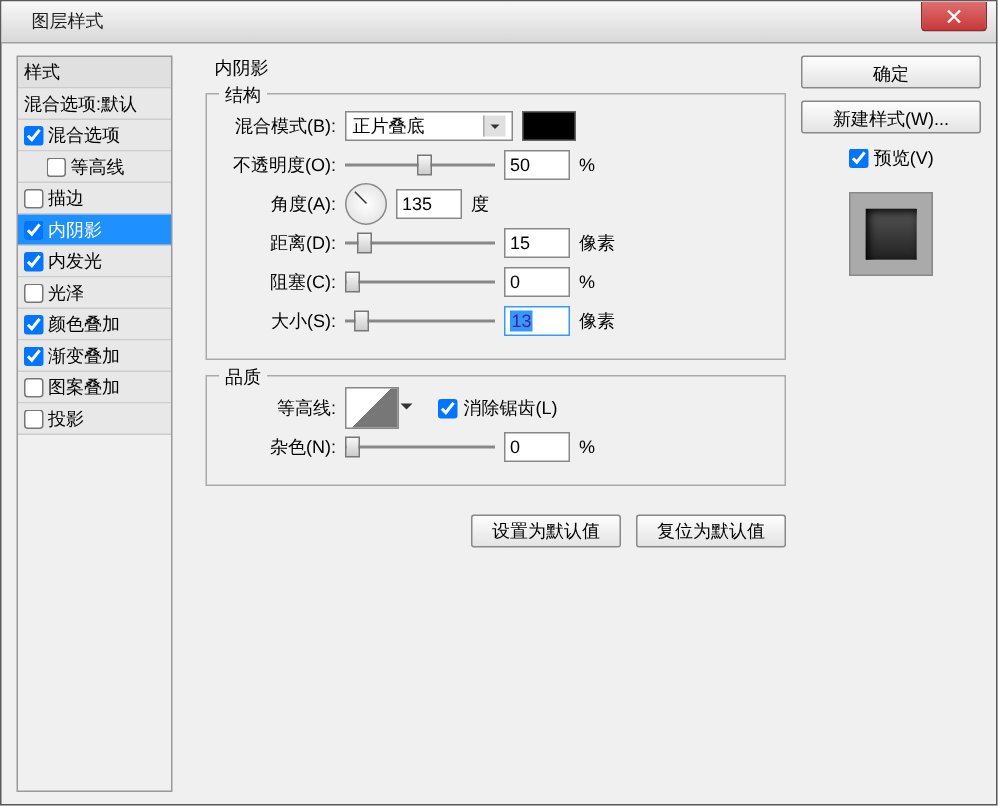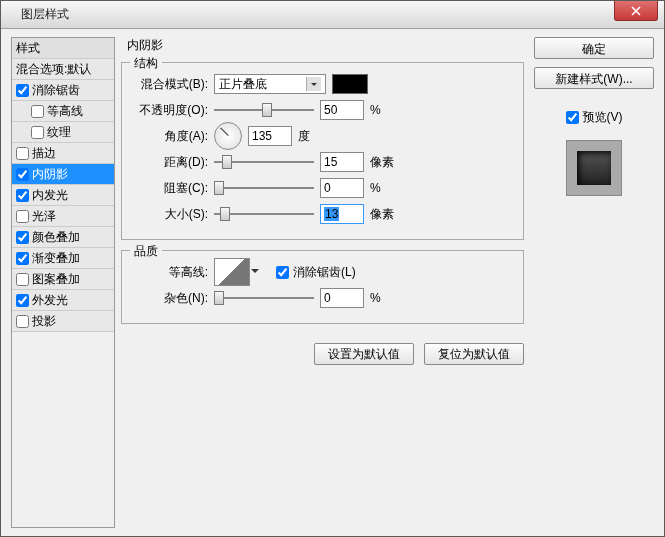--- a/index.html
+++ b/index.html
@@ -1,21 +1,21 @@
 <!DOCTYPE html>
 <html><head>
 <meta charset="utf-8">
 <style>
 *{box-sizing:border-box;margin:0;padding:0;font-family:"Microsoft YaHei","SimSun",sans-serif;font-size:12px}
 body{background:#e8e8e8}
 .window{width:665px;height:537px;background:#f0f0f0;border:1px solid #5a5a5a;position:relative}
 .titlebar{height:28px;background:linear-gradient(#f8f8f8,#d8d8d8);border-bottom:1px solid #a0a0a0;display:flex;align-items:center;padding:0 16px;position:relative}
 .titlebar-text{color:#222;padding-left:4px}
 .closebtn{position:absolute;right:6px;top:0;width:44px;height:20px;background:linear-gradient(#e07070,#c83838);border:1px solid #8a2a2a;border-top:none;border-radius:0 0 3px 3px;display:flex;align-items:center;justify-content:center;color:#fff;font-weight:bold;cursor:pointer}
-.content{display:flex;padding:8px 10px;height:calc(100% - 28px);gap:6px}
+.content{display:flex;padding:8px 10px;height:calc(100% - 28px);gap:22px}
 .sidebar{width:104px;border:1px solid #999;background:#f0f0f0}
 .sidebar-item{height:21px;display:flex;align-items:center;padding:0 4px;border-bottom:1px solid #ccc;gap:3px;cursor:pointer;background:#e8e8e8}
 .sidebar-item.header{background:#e0e0e0;font-weight:normal}
 .sidebar-item.selected{background:#1e90ff;color:#fff}
 .sidebar-item input[type=checkbox]{width:13px;height:13px}
 .sidebar-item .indent{width:12px}
 .main{flex:1;display:flex;gap:10px}
 .panel{flex:1}
 .group{border:1px solid #aaa;padding:8px 10px 12px;margin-bottom:10px;position:relative}
 .group-title{position:absolute;top:-8px;left:8px;background:#f0f0f0;padding:0 4px}
@@ -24,31 +24,31 @@
 .row-label{width:76px;text-align:right}
 .select{width:112px;height:20px;border:1px solid #888;background:#fff;padding:0 4px;display:flex;align-items:center;position:relative}
 .select::after{content:"";position:absolute;right:4px;top:2px;bottom:2px;width:14px;background:#e0e0e0;border-left:1px solid #aaa}
 .select::before{content:"";position:absolute;right:8px;top:8px;border:3px solid transparent;border-top-color:#333;z-index:1}
 .swatch{width:36px;height:20px;background:#000;border:1px solid #666}
 .slider{width:100px;height:16px;position:relative;display:flex;align-items:center}
 .slider-track{height:2px;background:#888;width:100%;position:relative}
 .slider-thumb{position:absolute;width:10px;height:14px;background:linear-gradient(#f8f8f8,#ccc);border:1px solid #777;top:-6px}
 .numfield{width:44px;height:20px;border:1px solid #888;background:#fff;padding:0 3px;display:flex;align-items:center}
 .numfield.focused{border:1px solid #3399ff}
-.numfield.focused span{background:#3399ff;color:#000000;padding:0 1px}
+.numfield.focused span{background:#3399ff;color:#4c1d95;padding:0 1px}
 .unit{width:30px}
 .dial{width:28px;height:28px;border:1px solid #888;border-radius:50%;background:radial-gradient(#fff,#ddd);position:relative}
 .dial-hand{position:absolute;width:11px;height:1px;background:#333;top:50%;left:50%;transform-origin:0 0;transform:rotate(-135deg)}
 .chk{display:flex;align-items:center;gap:4px}
 .contour{width:36px;height:28px;border:1px solid #888;background:linear-gradient(135deg,#fff 0%,#fff 49%,#777 50%,#777 100%);position:relative;cursor:pointer}
 .contour::after{content:"";position:absolute;right:-10px;top:10px;border:4px solid transparent;border-top-color:#333}
 .rside{width:120px;display:flex;flex-direction:column;gap:8px;align-items:stretch}
 .btn{height:22px;border:1px solid #888;background:linear-gradient(#fdfdfd,#e4e4e4);border-radius:2px;cursor:pointer;display:flex;align-items:flex-end;justify-content:center}
 .btn2{height:22px;width:100px;border:1px solid #888;background:linear-gradient(#fdfdfd,#e4e4e4);border-radius:2px;cursor:pointer;display:flex;align-items:center;justify-content:center}
-.preview-chk{display:flex;align-items:center;gap:4px;justify-content:center;margin-top:12px}
+.preview-chk{display:flex;align-items:center;gap:4px;justify-content:center;margin-top:0}
 .preview-box{width:56px;height:56px;border:1px solid #888;background:#aaa;margin:6px auto;position:relative}
 .preview-box::after{content:"";position:absolute;top:10px;left:10px;right:10px;bottom:10px;background:linear-gradient(#555,#222);box-shadow:inset 2px 2px 6px #000}
 .defaults{display:flex;gap:10px;justify-content:flex-end;margin-top:19px}
 </style>
 </head>
 <body>
 
 <div class="window">
   <div class="titlebar">
     <span class="titlebar-text">图层样式</span>
@@ -63,33 +63,28 @@
     <div class="sidebar">
       <div class="sidebar-item header">
           <span>样式</span>
         </div>
       <div class="sidebar-item">
           <span>混合选项:默认</span>
         </div>
       <div id="sidebar-items">
           <div class="sidebar-item">
             <input type="checkbox" checked="" style="">
-            <span>消除锯齿</span>
+            <span>混合选项</span>
           </div>
           <div class="sidebar-item">
             <span class="indent"></span>
             <input type="checkbox" style="">
             <span>等高线</span>
           </div>
           <div class="sidebar-item">
-            <span class="indent"></span>
-            <input type="checkbox" style="">
-            <span>纹理</span>
-          </div>
-          <div class="sidebar-item">
             <input type="checkbox" style="">
             <span>描边</span>
           </div>
           <div class="sidebar-item selected">
             <input type="checkbox" checked="" style="">
             <span>内阴影</span>
           </div>
           <div class="sidebar-item">
             <input type="checkbox" checked="" style="">
             <span>内发光</span>
@@ -102,24 +97,20 @@
             <input type="checkbox" checked="" style="">
             <span>颜色叠加</span>
           </div>
           <div class="sidebar-item">
             <input type="checkbox" checked="" style="">
             <span>渐变叠加</span>
           </div>
           <div class="sidebar-item">
             <input type="checkbox" style="">
             <span>图案叠加</span>
-          </div>
-          <div class="sidebar-item">
-            <input type="checkbox" checked="" style="">
-            <span>外发光</span>
           </div>
           <div class="sidebar-item">
             <input type="checkbox" style="">
             <span>投影</span>
           </div>
         </div>
     </div>
 
     <div class="main">
       <div class="panel">

